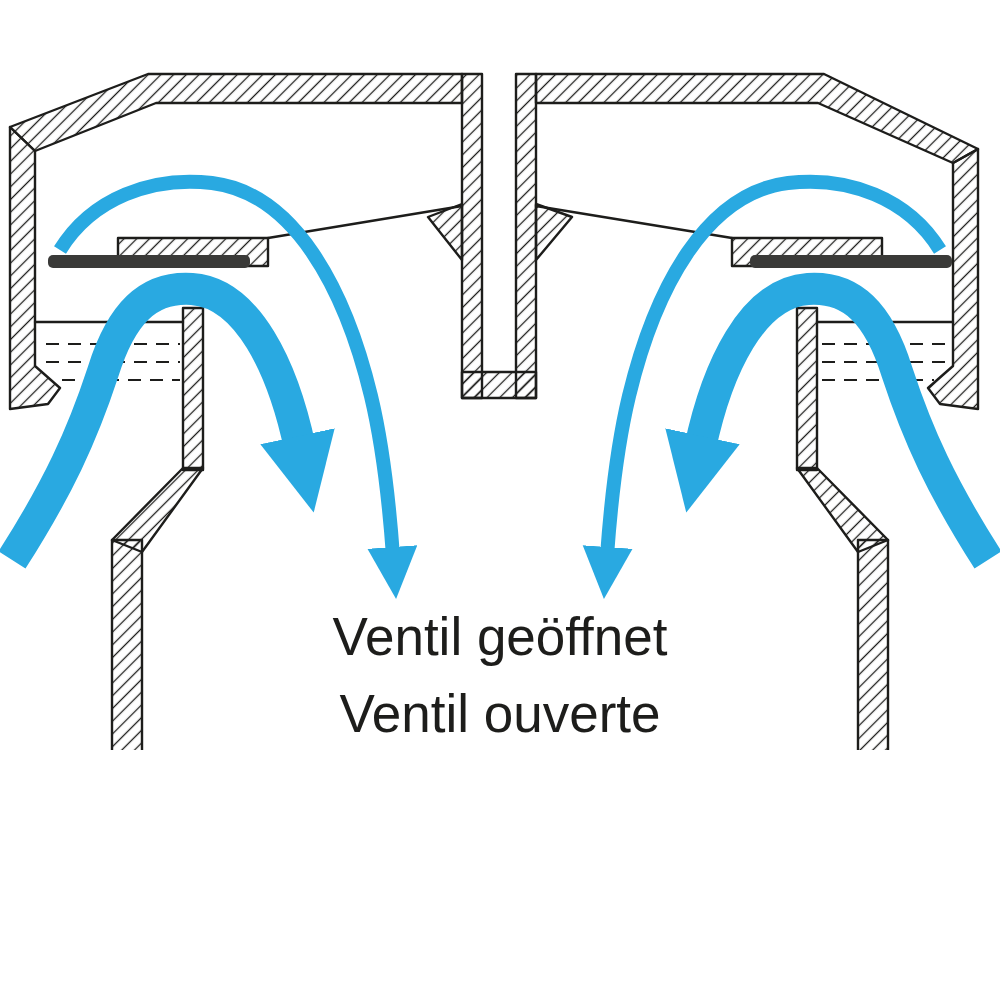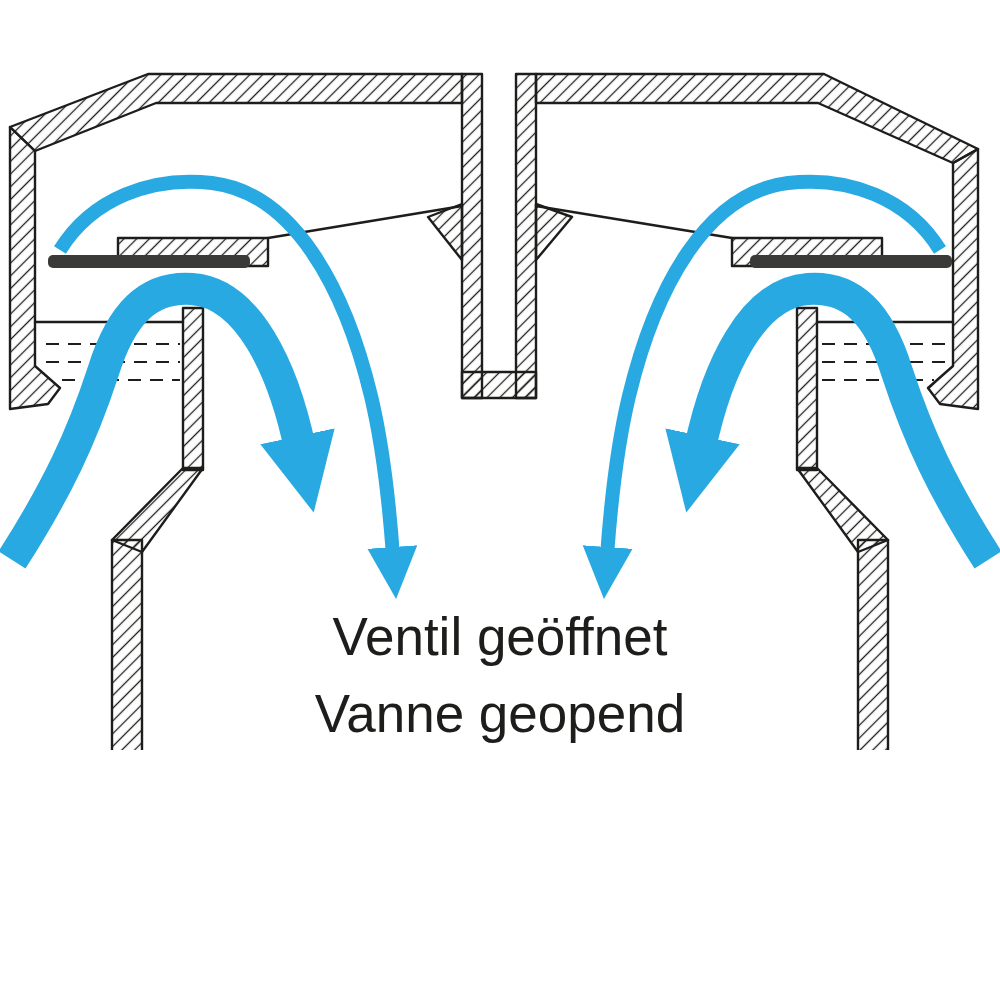--- a/index.html
+++ b/index.html
@@ -118,16 +118,16 @@
     <g>
       <path class="arrow arrow-big" marker-end="url(#head-big)" d="M 12,560 C 58,488 82,436 103,372 C 121,314 148,286 192,289 C 248,293 283,368 300,448"></path>
       <path class="arrow arrow-big" marker-end="url(#head-big)" d="M 988,560 C 942,488 918,436 897,372 C 879,314 852,286 808,289 C 752,293 717,368 700,448"></path>
       <path class="arrow arrow-small" marker-end="url(#head-small)" d="M 60,250 C 92,198 152,176 212,183 C 294,193 345,288 371,396 C 382,442 389,500 393,556"></path>
       <path class="arrow arrow-small" marker-end="url(#head-small)" d="M 940,250 C 908,198 848,176 788,183 C 706,193 655,288 629,396 C 618,442 611,500 607,556"></path>
     </g>
   </svg>
 
   <div class="labels">
     <div>Ventil geöffnet</div>
-    <div>Vanne geopend</div>
+    <div>Ventil ouverte</div>
   </div>
 
 </div>
 
 </body></html>

